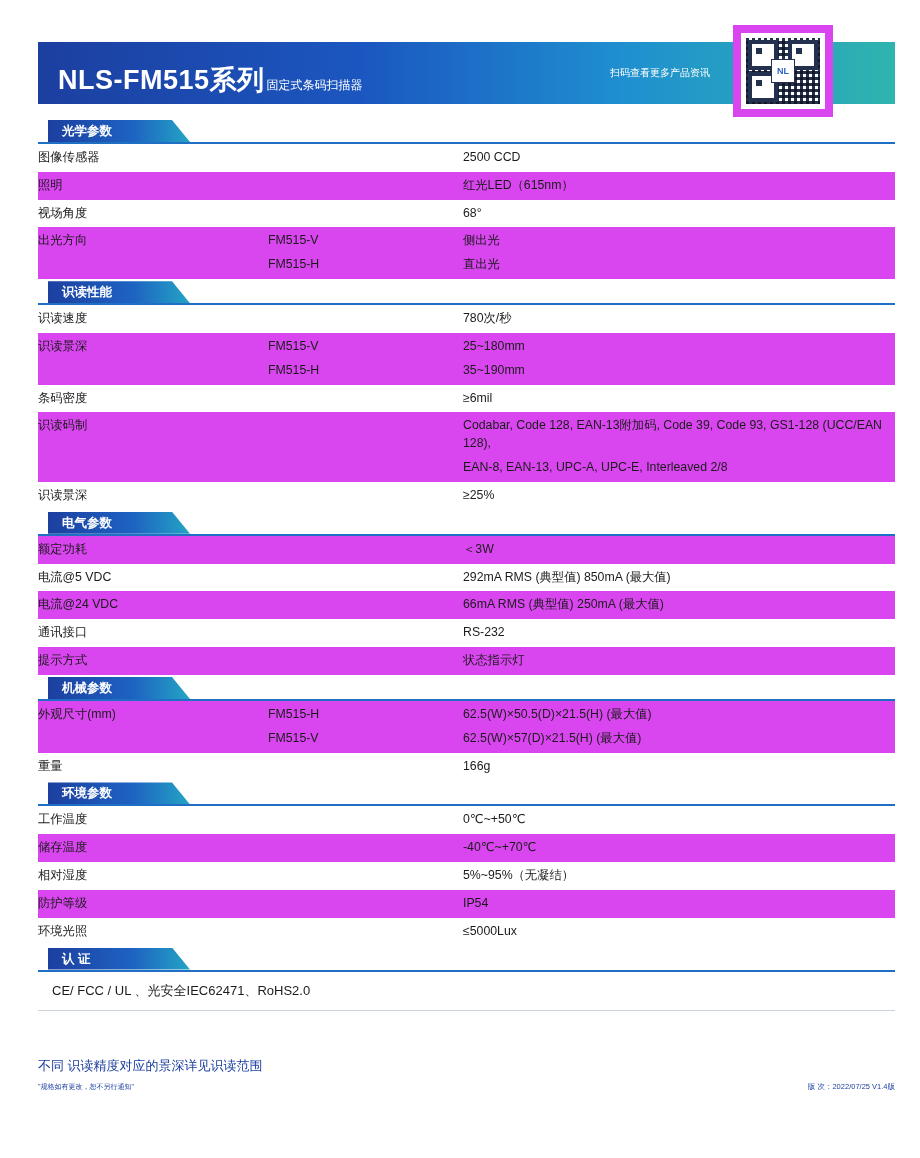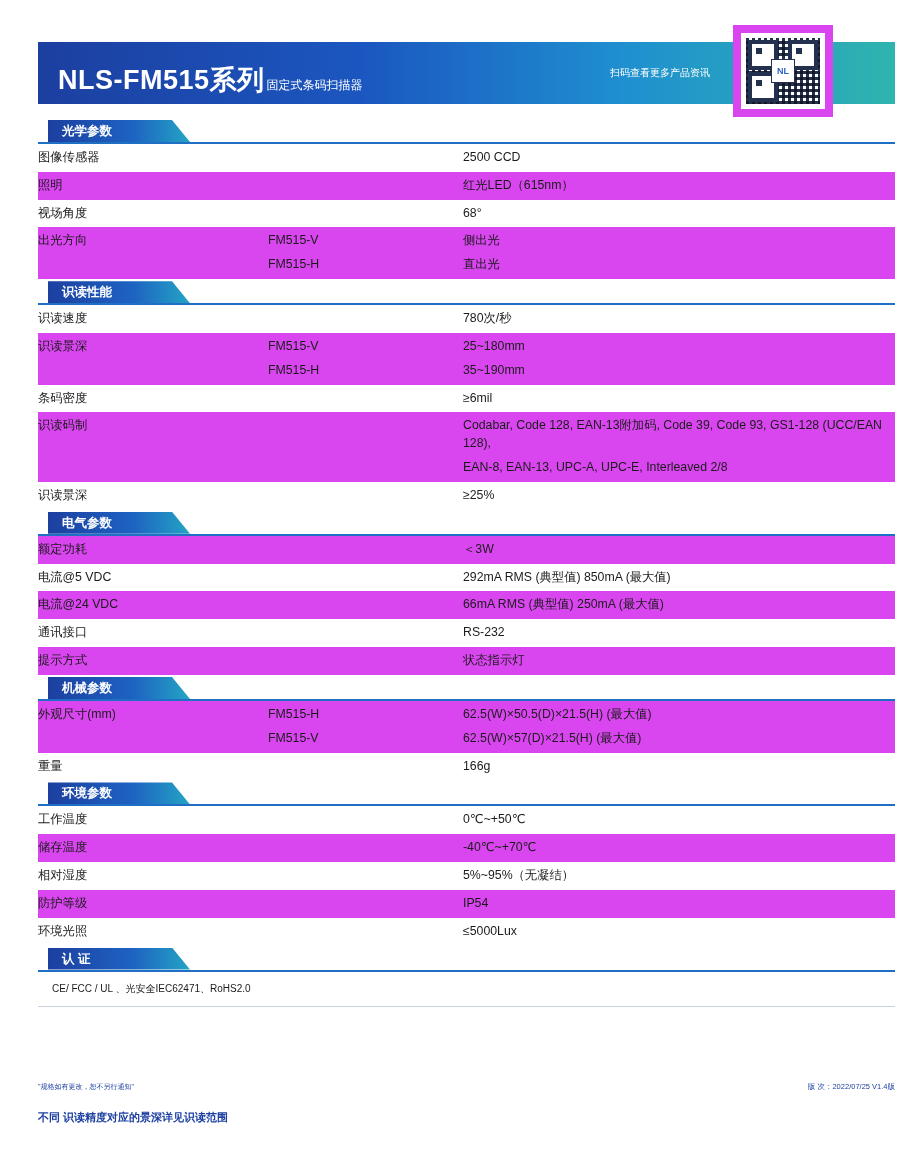--- a/index.html
+++ b/index.html
@@ -154,33 +154,33 @@
   }
   td.c1 { width: 230px; padding-left: 12px; }
   td.c2 { width: 195px; }
   td.c3 { width: 432px; }
   tr.alt td { background: #d946ef; margin-left: 25px; }
   tr.multi td { padding-top: 5px; padding-bottom: 5px; }
   .line2 { display: block; margin-top: 6px; }
 
   
   .cert-body {
-    font-size: 10px;
+    font-size: 13px;
     padding: 10px 0 10px 14px;
     border-bottom: 1px solid #c9d2dc;
   }
 
   
   .footnote {
     position: absolute;
     left: 38px;
-    top: 1110px;
-    font-size: 11px;
+    top: 1057px;
+    font-size: 13px;
     color: #1c3fa0;
-    font-weight: bold;
+    font-weight: normal;
   }
   .foot-left {
     position: absolute;
     left: 38px;
     top: 1082px;
     font-size: 7px;
     color: #1c3fa0;
   }
   .foot-right {
     position: absolute;

